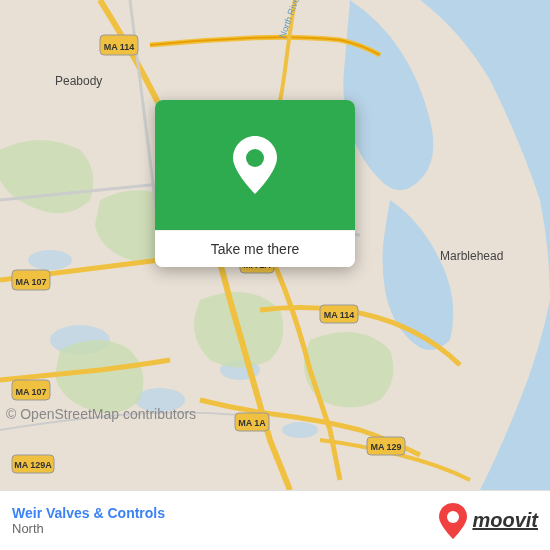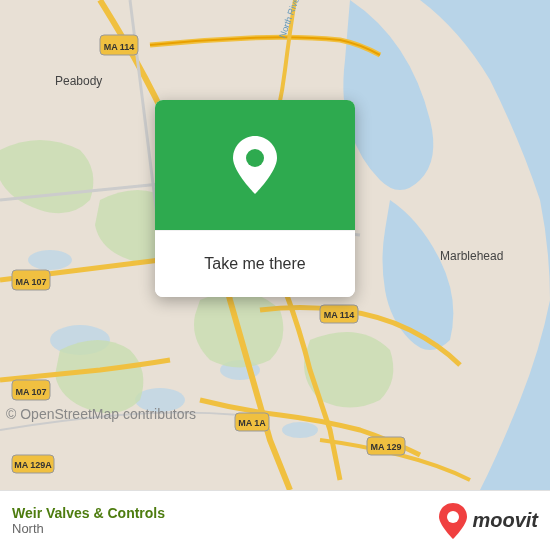--- a/index.html
+++ b/index.html
@@ -52,25 +52,25 @@
       width: 56px;
       height: 56px;
       display: flex;
       align-items: center;
       justify-content: center;
     }
 
     #popup-button {
       display: block;
       width: 100%;
-      padding: 24px 0;
+      padding: 10px 0;
       background: white;
       border: none;
       text-align: center;
-      font-size: 16px;
+      font-size: 14px;
       font-weight: 500;
       color: #333;
       cursor: pointer;
       border-top: 1px solid #f0f0f0;
     }
 
     
     #bottom-bar {
       width: 550px;
       height: 60px;
@@ -83,21 +83,21 @@
     }
 
     #bottom-left {
       display: flex;
       flex-direction: column;
     }
 
     #place-name {
       font-size: 14px;
       font-weight: 600;
-      color: #4d7c0f;
+      color: #3b82f6;
     }
 
     #place-city {
       font-size: 13px;
       color: #666;
     }
 
     #copyright-text {
       font-size: 14px;
       color: #888;
@@ -111,20 +111,21 @@
       display: flex;
       align-items: center;
       gap: 4px;
     }
 
     #moovit-text {
       font-size: 20px;
       font-weight: 700;
       color: #333;
       font-style: italic;
+      text-decoration: underline;
     }
 
   </style>
 </head>
 <body>
 
 <div id="map-container">
   <svg id="map-svg" viewBox="0 0 550 490" xmlns="http://www.w3.org/2000/svg">
 
     <rect width="550" height="490" fill="#e8e0d5"></rect>

